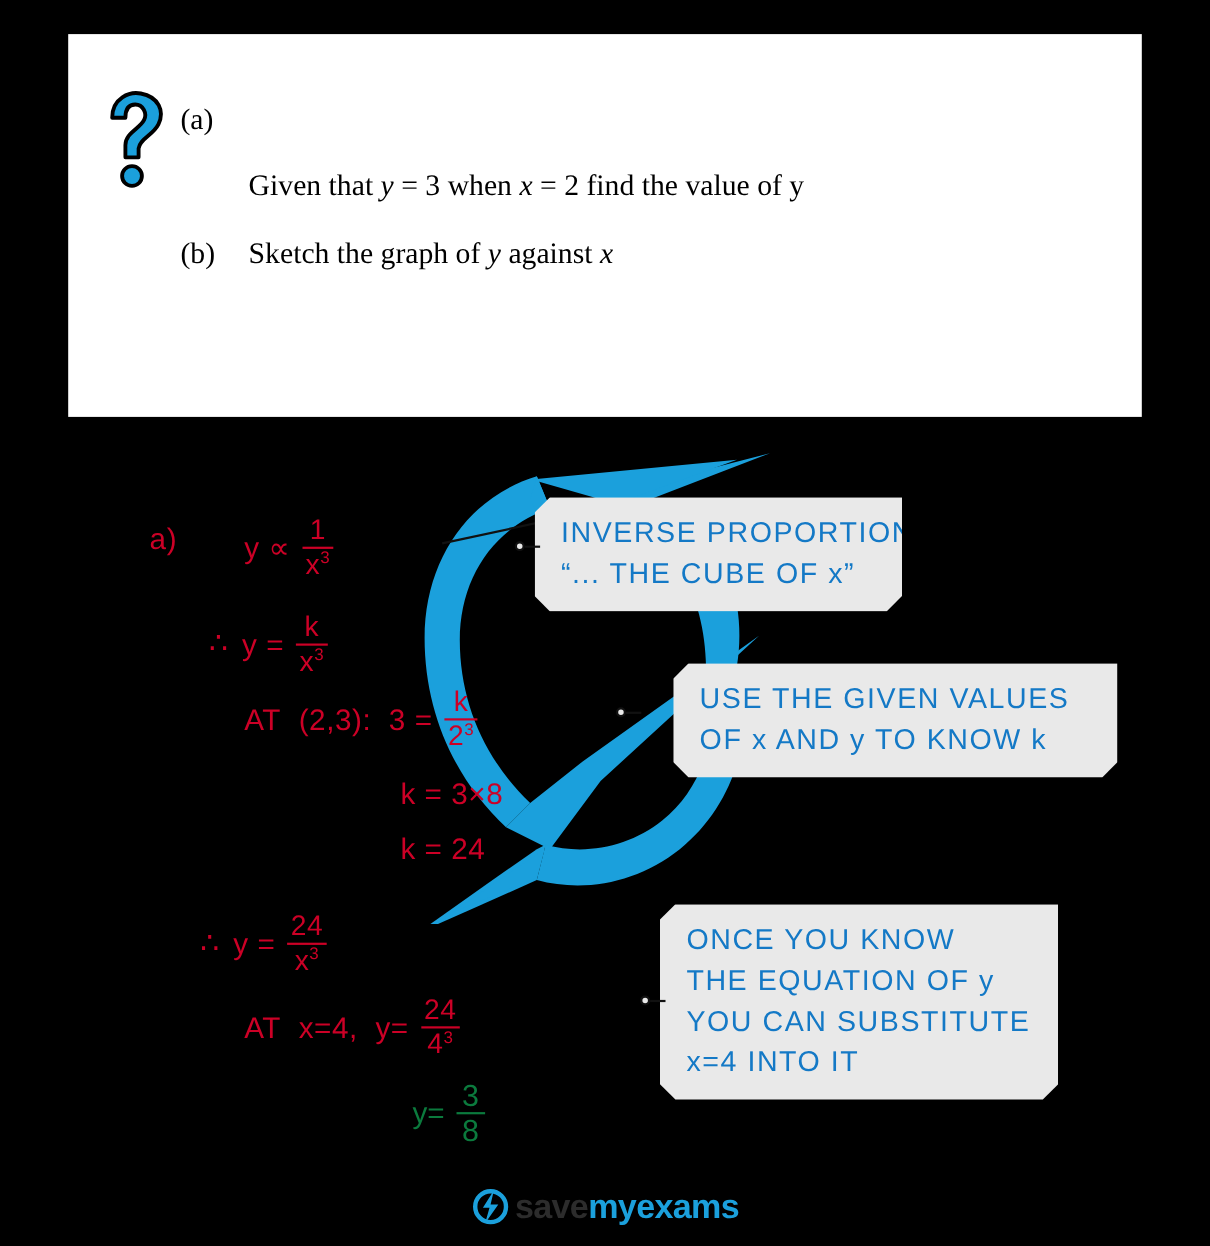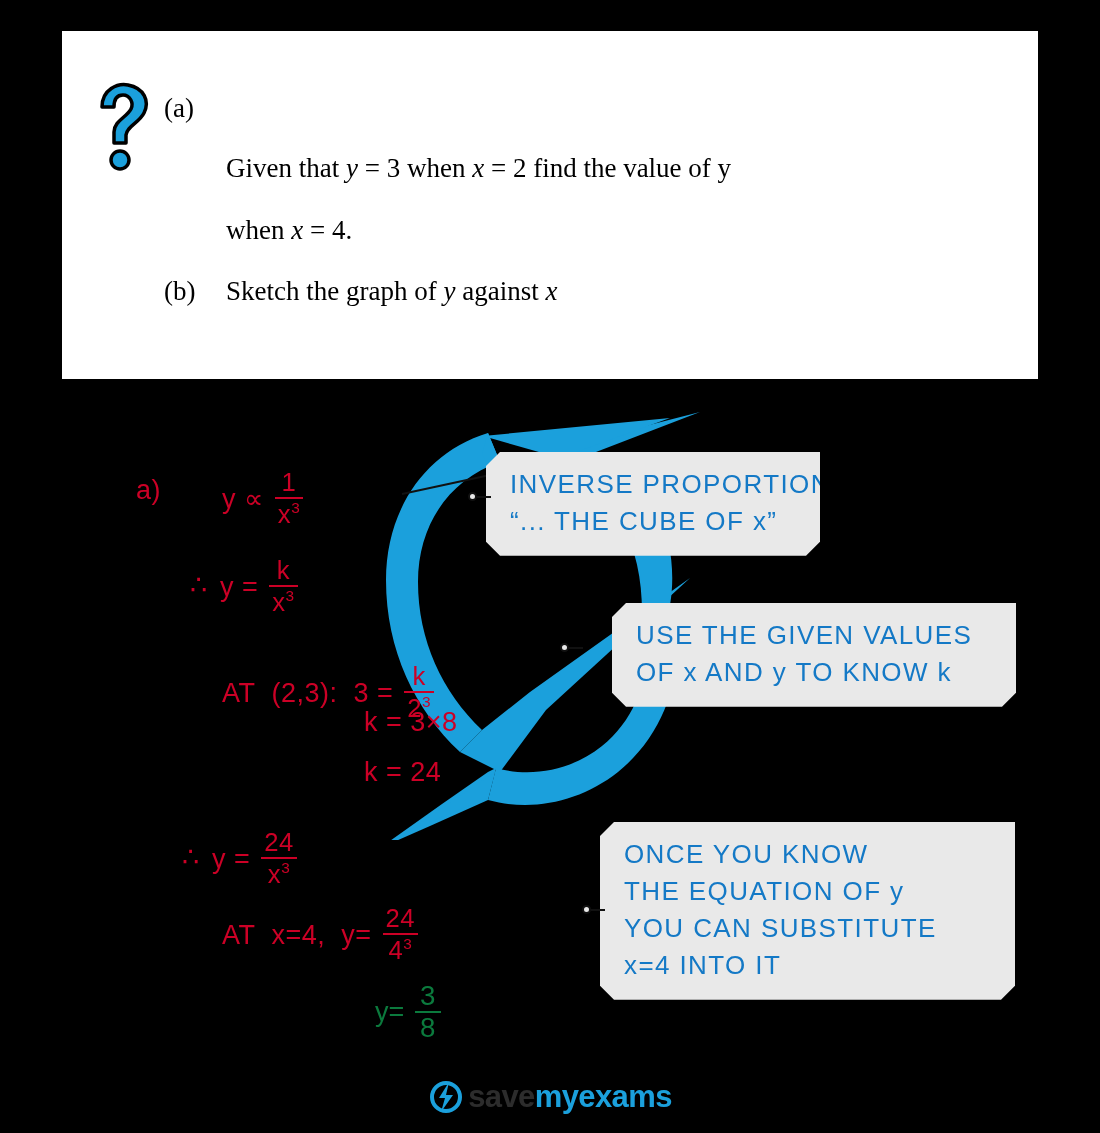--- a/index.html
+++ b/index.html
@@ -211,26 +211,20 @@
       <div class="q-label">(a)</div>
     </div>
 
     <div class="q-row">
       <div class="q-label"></div>
       <div class="q-text">
         Given that <span class="it">y</span> = 3 when <span class="it">x</span> = 2 find the value of y
       </div>
     </div>
 
-    <div class="q-row">
-      <div class="q-label"></div>
-      <div class="q-text">
-        when <span class="it">x</span> = 4.
-      </div>
-    </div>
 
     <div class="q-row">
       <div class="q-label">(b)</div>
       <div class="q-text">
         Sketch the graph of <span class="it">y</span> against <span class="it">x</span>
       </div>
     </div>
 
   </div>
 </div>
@@ -274,21 +268,21 @@
 
   <div class="redline" style="left:190px; top:180px;">
     <span class="therefore">∴</span> y =
     <span class="frac">
         <span class="num">k</span>
         <span class="bar"></span>
         <span class="den">x<sup class="sm">3</sup></span>
       </span>
   </div>
 
-  <div class="redline" style="left:222px; top:248px;margin-top:38px;">
+  <div class="redline" style="left:222px; top:248px;">
     AT&nbsp; (2,3):&nbsp; 3 =
     <span class="frac">
         <span class="num">k</span>
         <span class="bar"></span>
         <span class="den">2<sup class="sm">3</sup></span>
       </span>
   </div>
 
   <div class="redline" style="left:364px; top:327px;">k = 3×8</div>
 
@@ -332,21 +326,21 @@
 
   <div class="callout" style="left:612px; top:223px; width:404px;">
     <div class="ln">USE  THE  GIVEN  VALUES</div>
     <div class="ln">OF  x  AND  y  TO  KNOW  k</div>
   </div>
   <div class="connector" style="left:560px; top:263px;">
     <div class="knob"></div>
     <div class="stem"></div>
   </div>
 
-  <div class="callout" style="left:600px; top:442px; width:415px;">
+  <div class="callout" style="left:600px; top:442px; width:362px;">
     <div class="ln">ONCE  YOU  KNOW</div>
     <div class="ln">THE  EQUATION  OF  y</div>
     <div class="ln">YOU  CAN  SUBSTITUTE</div>
     <div class="ln">x=4  INTO  IT</div>
   </div>
   <div class="connector" style="left:582px; top:525px;">
     <div class="knob"></div>
     <div class="stem"></div>
   </div>
 

